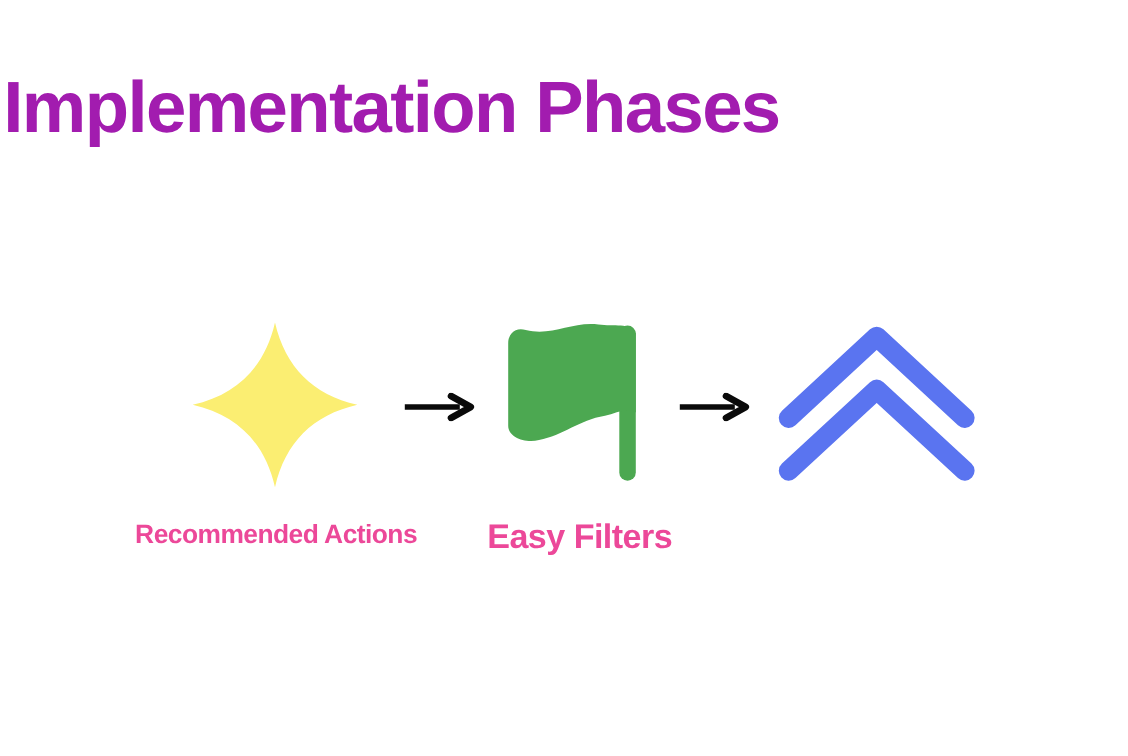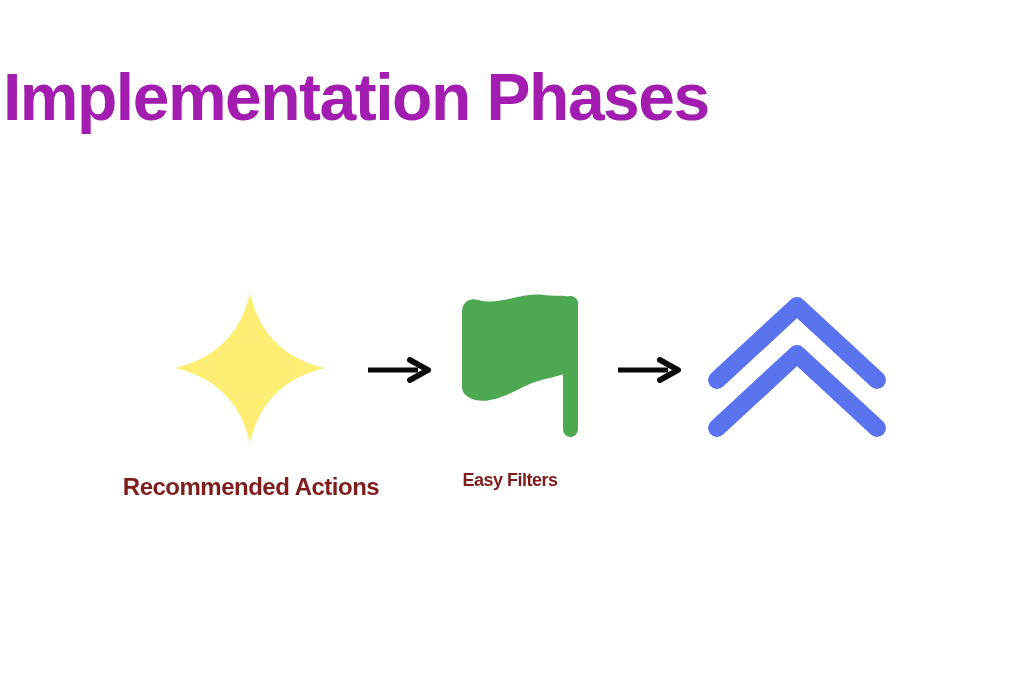--- a/index.html
+++ b/index.html
@@ -36,26 +36,26 @@
 
   .arrow { position: absolute; width: 66px; height: 26px; }
   .arrow svg { display: block; width: 100%; height: 100%; }
   .arrow-1 { left: 366px; top: 357px; }
   .arrow-2 { left: 616px; top: 357px; }
 
   .phase-label {
     position: absolute;
     text-align: center;
     font-weight: bold;
-    color: #7f1d1d;
+    color: #ec4899;
     letter-spacing: -0.5px;
     white-space: nowrap;
   }
   .label-1 { left: 71px;  width: 360px; top: 473px; font-size: 24px; }
-  .label-2 { left: 360px; width: 300px; top: 470px; font-size: 18px; }
+  .label-2 { left: 377px; width: 300px; top: 470px; font-size: 31px; }
   .label-3 { left: 646px; width: 300px; top: 470px; font-size: 26px; }
 </style>
 </head>
 <body>
 
 <div class="canvas">
 
   <h1 class="title">Implementation Phases</h1>
 
   <div class="icon icon-sparkle">

